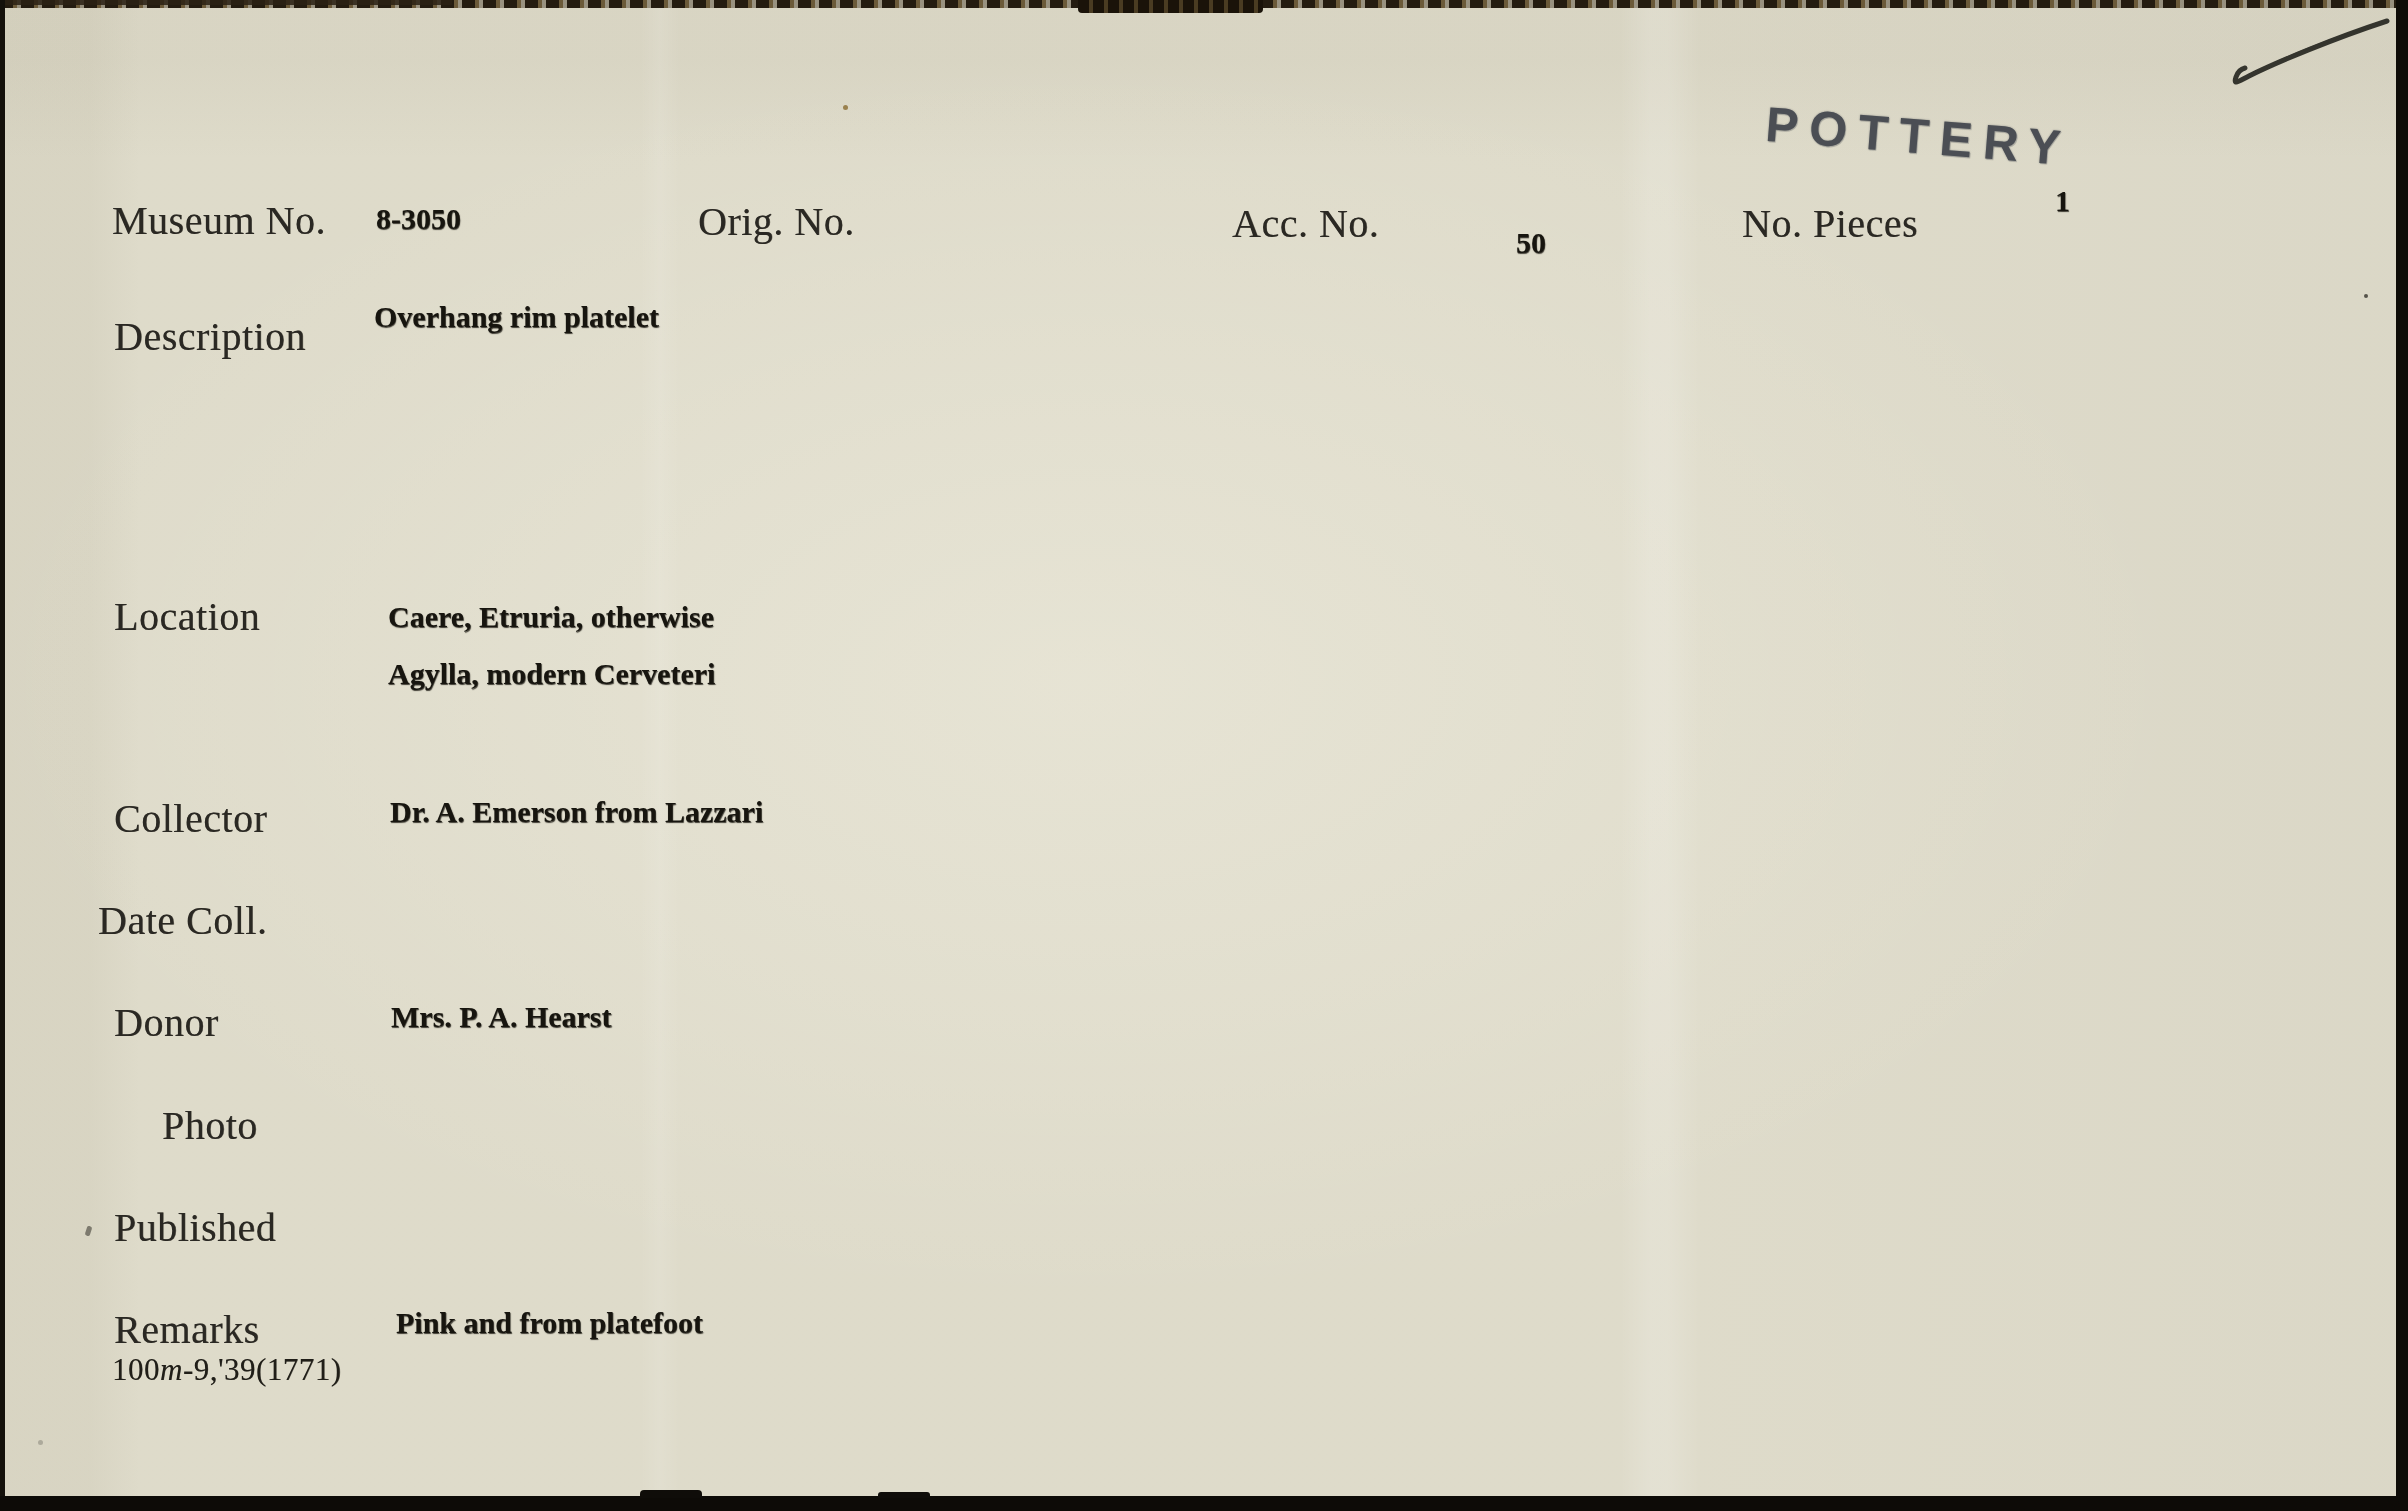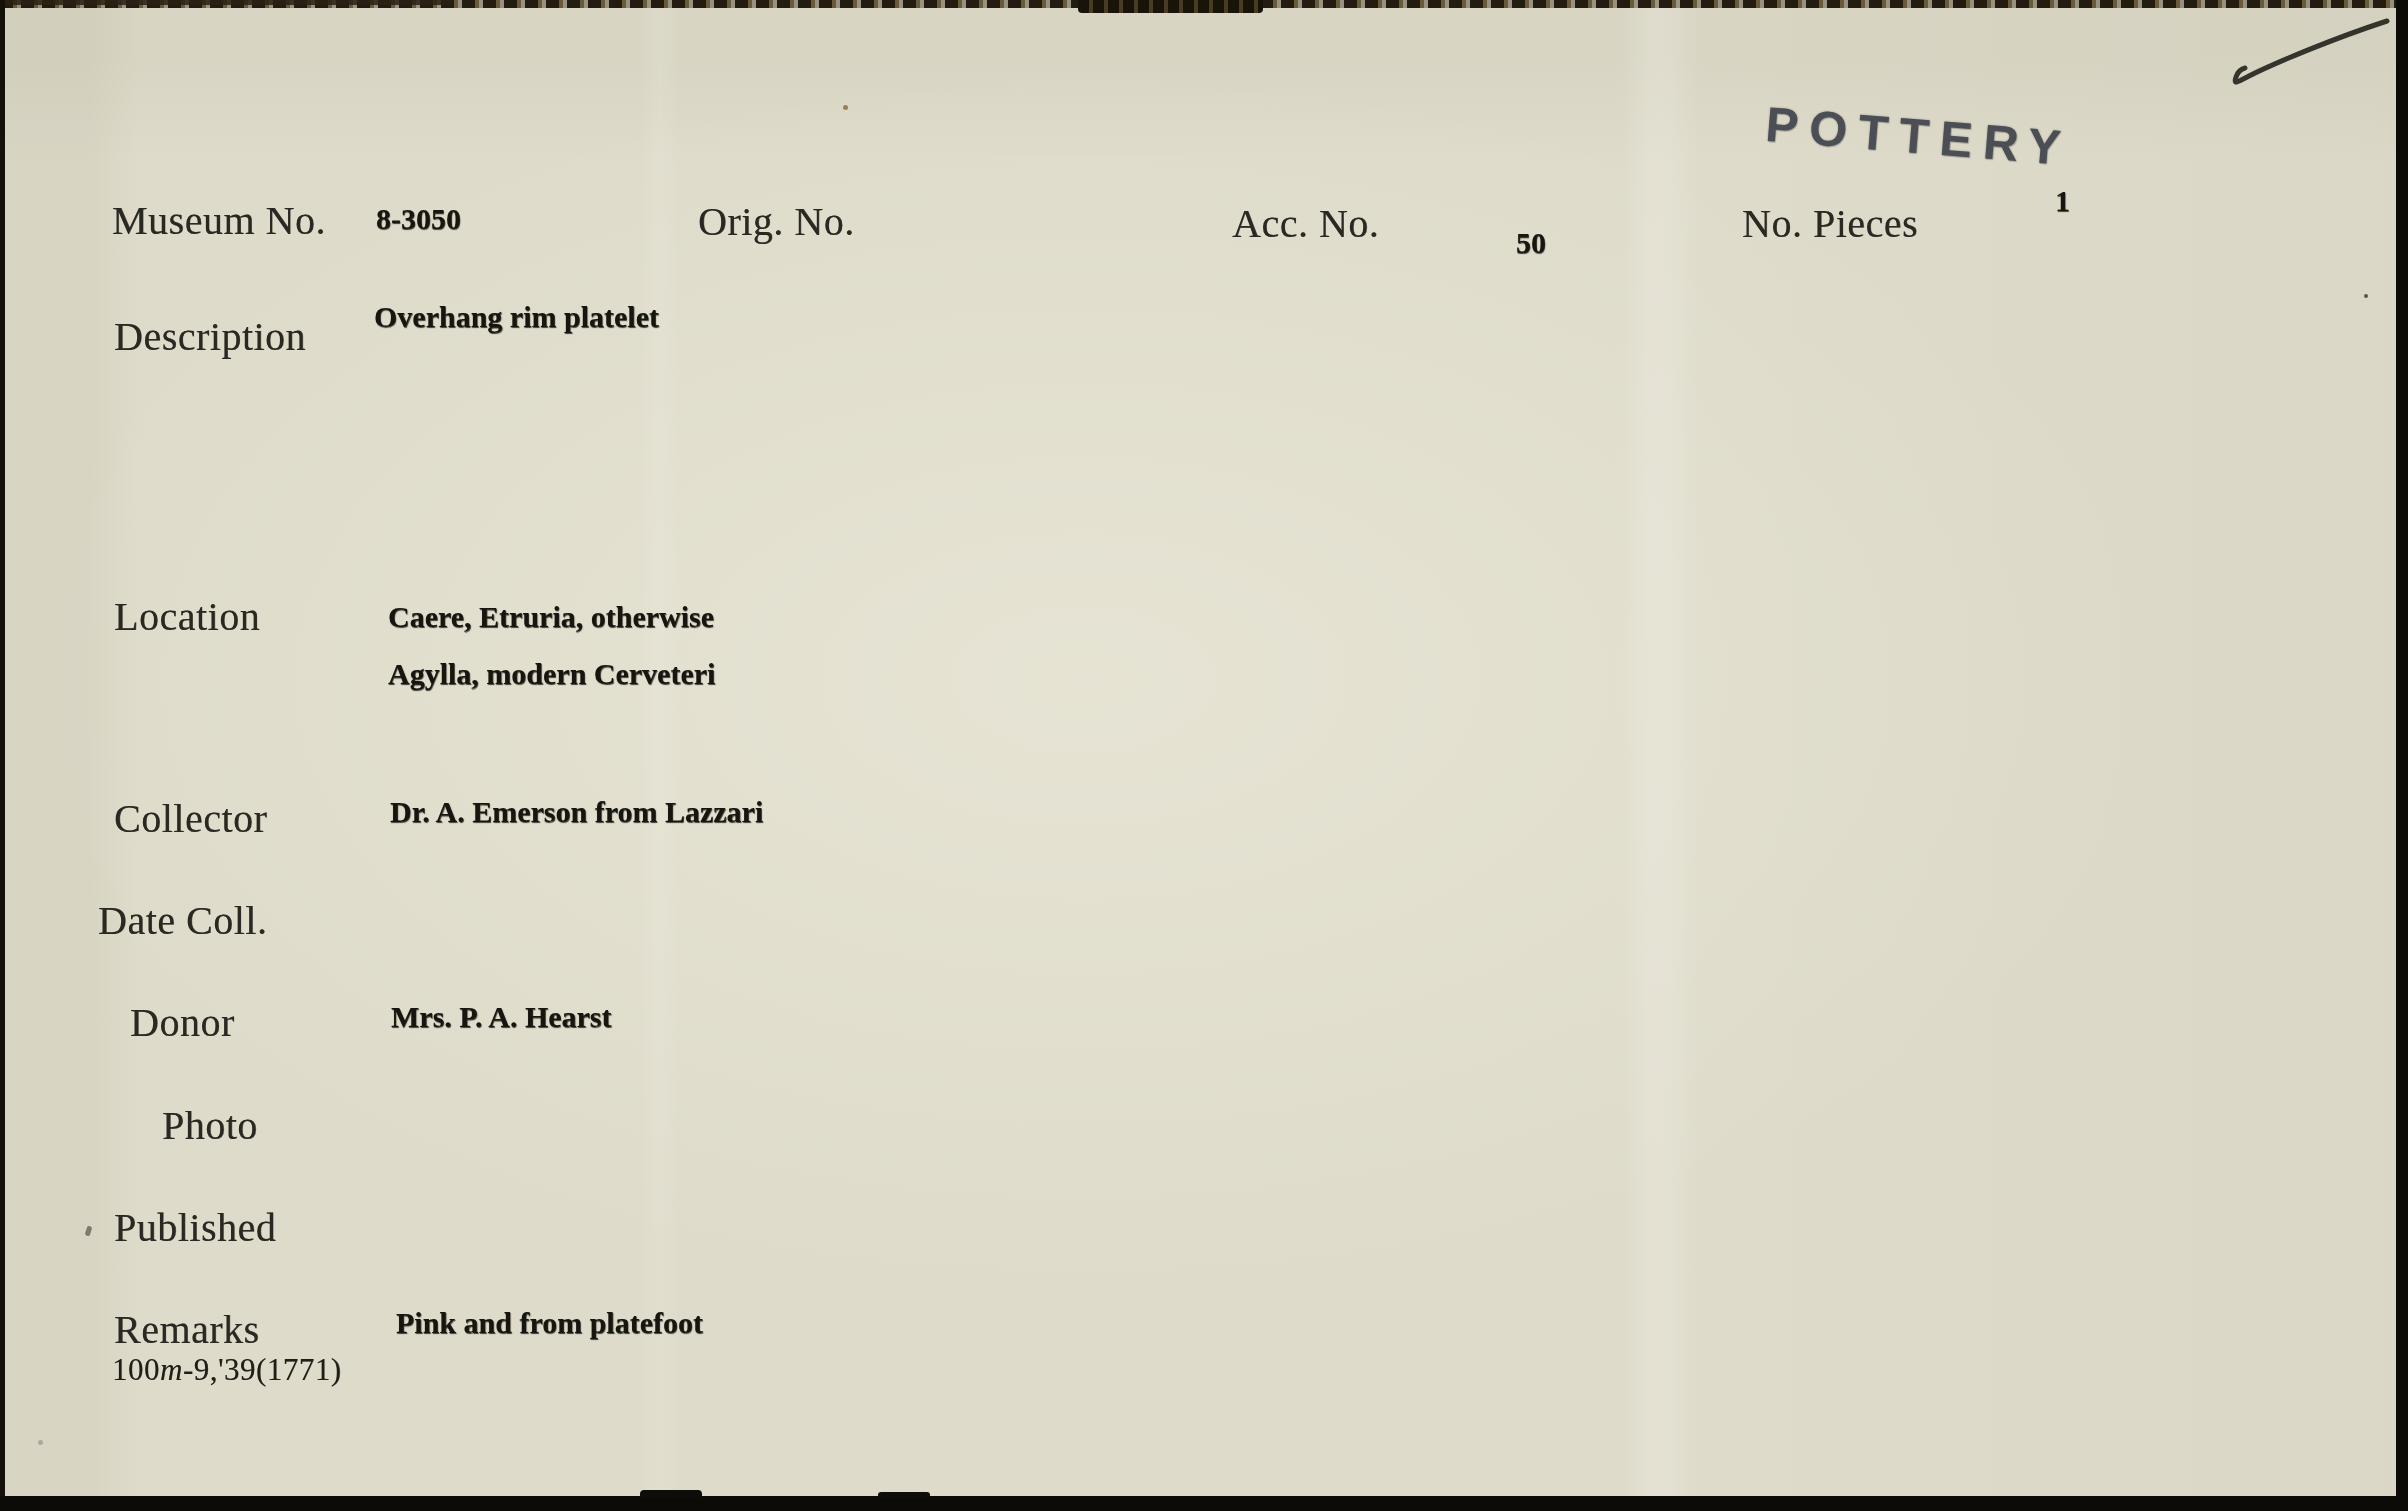--- a/index.html
+++ b/index.html
@@ -132,21 +132,21 @@
 <div class="label" style="left:114px;top:596px;">Location</div>
 <div class="typed" style="left:388px;top:552px;margin-top:36px;">Caere, Etruria, otherwise
 Agylla, modern Cerveteri</div>
 
 <div class="label" style="left:114px;top:798px;">Collector</div>
 <div class="typed" style="left:390px;top:783px;">Dr. A. Emerson from Lazzari</div>
 
 <div class="label" style="left:98px;top:900px;">Date Coll.</div>
 <div class="typed" style="left:390px;top:888px;"></div>
 
-<div class="label" style="left:114px;top:1002px;margin-left:16px;">Donor</div>
+<div class="label" style="left:114px;top:1002px;">Donor</div>
 <div class="typed" style="left:391px;top:988px;">Mrs. P. A. Hearst</div>
 
 <div class="label" style="left:114px;top:1105px;margin-left:48px;">Photo</div>
 <div class="typed" style="left:390px;top:1093px;"></div>
 
 <div class="label" style="left:114px;top:1207px;">Published</div>
 <div class="typed" style="left:390px;top:1195px;"></div>
 
 <div class="label" style="left:114px;top:1309px;">Remarks</div>
 <div class="typed" style="left:396px;top:1294px;">Pink and from platefoot</div>

